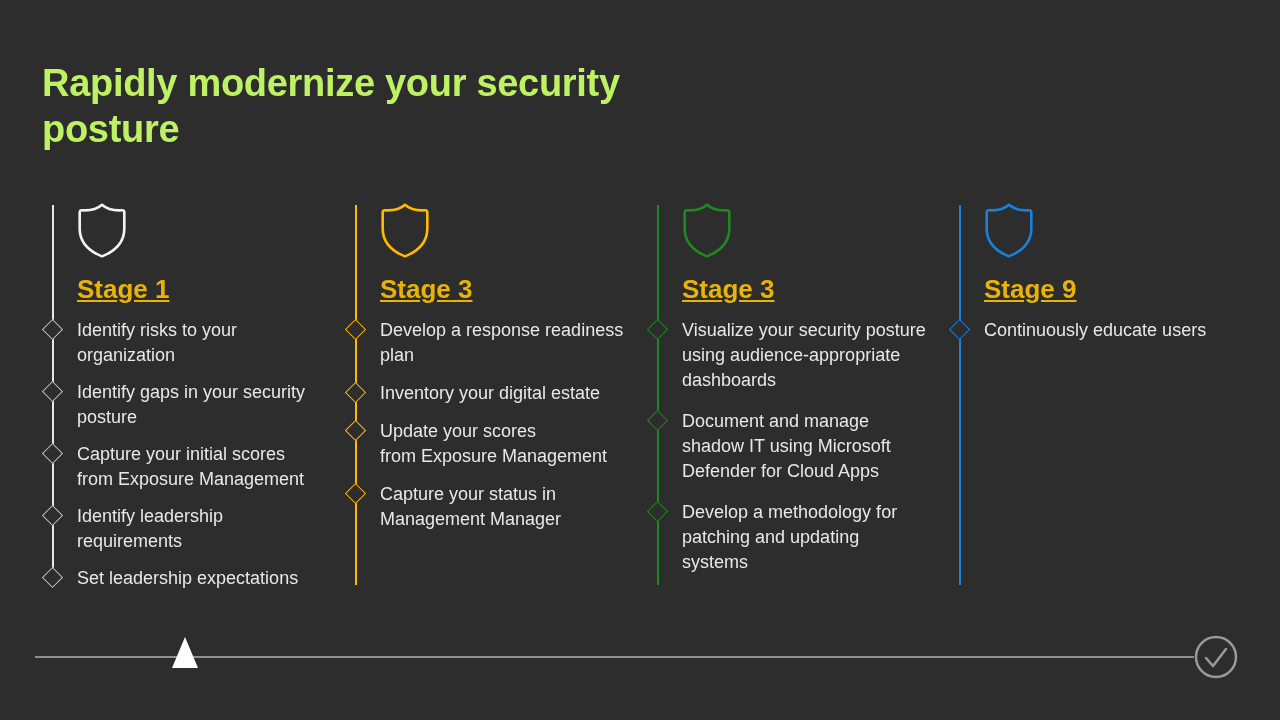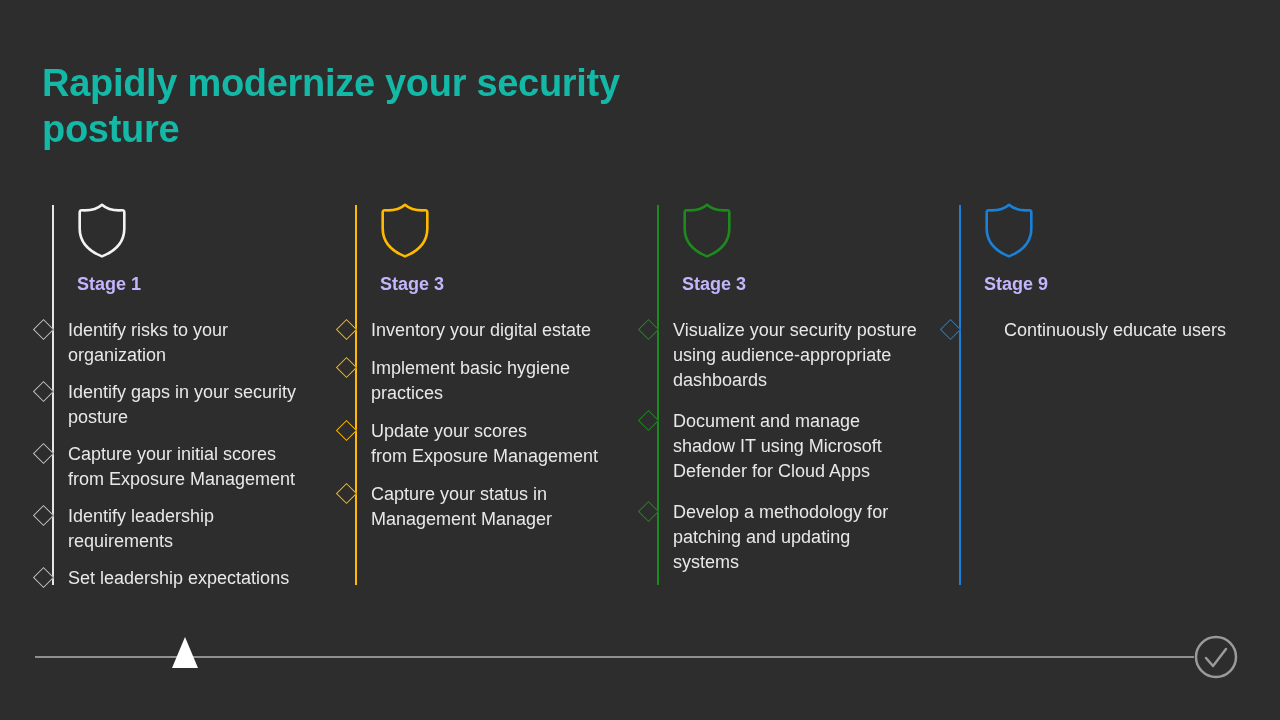--- a/index.html
+++ b/index.html
@@ -24,35 +24,35 @@
   .vline{
     position:absolute;left:0;top:5px;width:2px;height:380px;
     background:var(--accent);
   }
   .shield{
     position:absolute;left:22px;top:0px;
     color:var(--shield);
   }
   .stage-heading{
     position:absolute;left:25px;top:74px;
-    color:#c4b5fd;font-size:18px;font-weight:700;
+    color:#eab308;font-size:26px;font-weight:700;text-decoration:underline;
   }
   .items{
-    position:absolute;left:16px;top:118px;width:280px;
+    position:absolute;left:25px;top:118px;width:280px;
   }
   .item{
     position:relative;
     color:#e8e8e8;
     font-size:18px;line-height:25px;
     white-space:pre-line;
   }
   .col1 .item{margin-bottom:12px;}
   .col2 .item{margin-bottom:13px;}
   .col3 .item{margin-bottom:16px;}
-  .col4 .item{margin-bottom:27px;text-align:center;}
+  .col4 .item{margin-bottom:27px;}
   .diamond{
     position:absolute;left:-32px;top:4px;
     width:13px;height:13px;
     border:1.5px solid var(--diamond);
     background:#2d2d2d;
     transform:rotate(45deg);
     z-index:2;
   }
   .timeline-line{
     position:absolute;left:35px;top:656px;
@@ -67,21 +67,21 @@
   }
   .check-circle{
     position:absolute;left:1192px;top:633px;
   }
 </style>
 </head>
 <body>
 
 <div class="slide" style="background: rgb(45, 45, 45);">
 
-  <div class="page-title" style="color: #14b8a6;">Rapidly modernize your security
+  <div class="page-title" style="color: #bef264;">Rapidly modernize your security
 posture</div>
 
   <div class="column col1" style="left: 52px; --accent: #e6e6e6; --diamond: #c3c3c3; --shield: #f2f2f2;">
     <div class="vline"></div>
     <svg class="shield" width="56" height="62" viewBox="0 0 64 68">
       <path d="M32 4 C27 8.5 19 11 9 10.3 C7.5 10.2 6.5 11.2 6.5 12.8 L6.5 31 C6.5 46 16 56.5 32 63 C48 56.5 57.5 46 57.5 31 L57.5 12.8 C57.5 11.2 56.5 10.2 55 10.3 C45 11 37 8.5 32 4 Z" fill="none" stroke="currentColor" stroke-width="3" stroke-linejoin="round"></path>
     </svg>
     <div class="stage-heading">Stage 1</div>
     <div class="items">
       <div class="item"><span class="diamond"></span><span class="item-text">Identify risks to your
@@ -96,23 +96,24 @@
     </div>
   </div>
 
   <div class="column col2" style="left: 355px; --accent: #ffb900; --diamond: #ffb900; --shield: #ffb900;">
     <div class="vline"></div>
     <svg class="shield" width="56" height="62" viewBox="0 0 64 68">
       <path d="M32 4 C27 8.5 19 11 9 10.3 C7.5 10.2 6.5 11.2 6.5 12.8 L6.5 31 C6.5 46 16 56.5 32 63 C48 56.5 57.5 46 57.5 31 L57.5 12.8 C57.5 11.2 56.5 10.2 55 10.3 C45 11 37 8.5 32 4 Z" fill="none" stroke="currentColor" stroke-width="3" stroke-linejoin="round"></path>
     </svg>
     <div class="stage-heading">Stage 3</div>
     <div class="items">
+      <div class="item"><span class="diamond"></span><span class="item-text">Develop a response readiness
+plan</span></div>
       <div class="item"><span class="diamond"></span><span class="item-text">Inventory your digital estate</span></div>
-      <div class="item"><span class="diamond"></span><span class="item-text">Implement basic hygiene
-practices</span></div>
+      <div class="item"><span class="diamond"></span></div>
       <div class="item"><span class="diamond"></span><span class="item-text">Update your scores
 from Exposure Management</span></div>
       <div class="item"><span class="diamond"></span><span class="item-text">Capture your status in
 Management Manager</span></div>
     </div>
   </div>
 
   <div class="column col3" style="left: 657px; --accent: #1d8a1d; --diamond: #1d8a1d; --shield: #1d8a1d;">
     <div class="vline"></div>
     <svg class="shield" width="56" height="62" viewBox="0 0 64 68">

